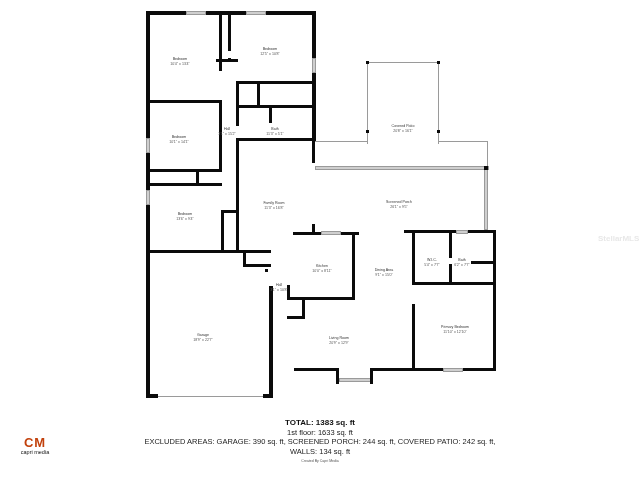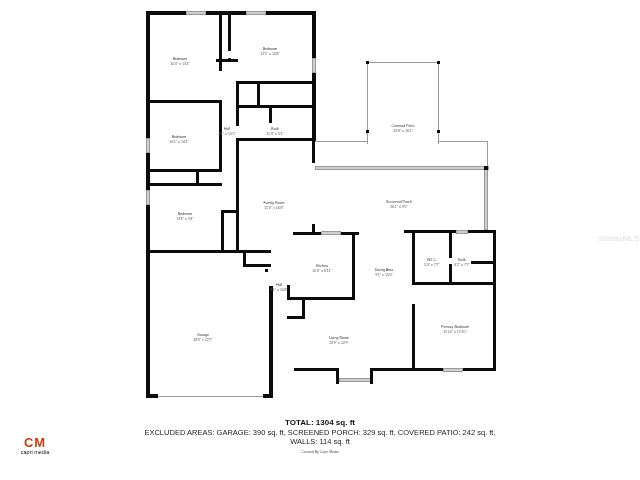--- a/index.html
+++ b/index.html
@@ -122,22 +122,23 @@
   <div class="lbl" style="left:462px;top:258px;"><span>Bath</span><span class="d">6'2" x 7'7"</span></div>
   <div class="lbl" style="left:279px;top:283px;"><span>Hall</span><span class="d">3'1" x 10'8"</span></div>
   <div class="lbl" style="left:203px;top:333px;"><span>Garage</span><span class="d">18'9" x 22'7"</span></div>
   <div class="lbl" style="left:339px;top:336px;"><span>Living Room</span><span class="d">20'9" x 12'9"</span></div>
   <div class="lbl" style="left:455px;top:325px;"><span>Primary Bedroom</span><span class="d">11'10" x 12'10"</span></div>
 </div>
 
 <div class="wm">StellarMLS</div>
 
 <div class="summary">
-  <div class="total">TOTAL: 1304 sq. ft</div>
-  <div class="line">EXCLUDED AREAS: GARAGE: 390 sq. ft, SCREENED PORCH: 329 sq. ft, COVERED PATIO: 242 sq. ft,</div>
-  <div class="line">WALLS: 114 sq. ft</div>
+  <div class="total">TOTAL: 1383 sq. ft</div>
+  <div class="line">1st floor: 1633 sq. ft</div>
+  <div class="line">EXCLUDED AREAS: GARAGE: 390 sq. ft, SCREENED PORCH: 244 sq. ft, COVERED PATIO: 242 sq. ft,</div>
+  <div class="line">WALLS: 134 sq. ft</div>
   <div class="credit">Created By Capri Media</div>
 </div>
 
 <div class="logo">
   <div class="cm">CM</div>
   <div class="cap">capri media</div>
 </div>
 
 </body></html>

